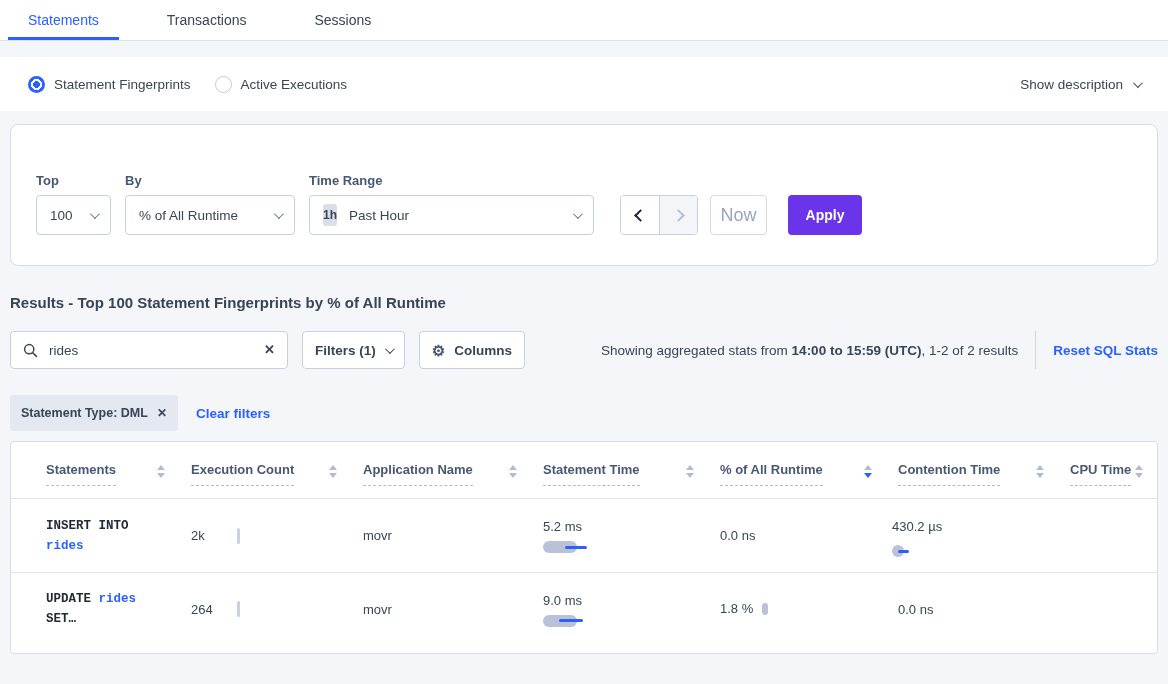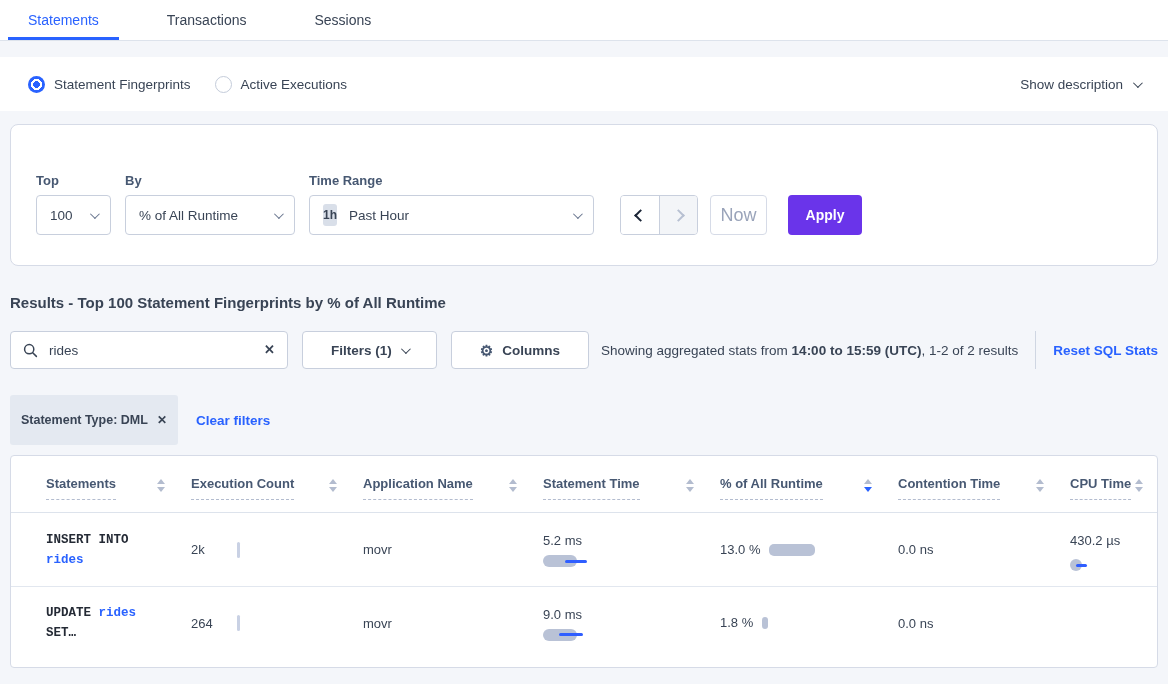--- a/index.html
+++ b/index.html
@@ -105,32 +105,32 @@
     border: 1px solid #c8cfdd; border-radius: 4px; display: flex; align-items: center;
   }
   .search-box input {
     border: none; outline: none; width: 100%; height: 100%; padding: 0 30px 0 38px;
     font-size: 13.5px; color: #394455; font-family: "Liberation Sans", sans-serif; background: transparent;
   }
   .search-ico { position: absolute; left: 12px; top: 11px; }
   .clear-x { position: absolute; right: 12px; top: 10px; font-size: 13px; color: #394455; cursor: pointer; font-weight: 700; }
   .btn-light {
     height: 38px; background: #fff; border: 1px solid #c8cfdd; border-radius: 4px;
-    display: flex; align-items: center; gap: 9px; padding: 0 28px;
+    display: flex; align-items: center; gap: 9px; padding: 0 12px;
     font-size: 13.5px; font-weight: 600; color: #394455; margin-left: 14px; cursor: pointer;
   }
   .gear { font-size: 15px; color: #475872; line-height: 1; }
   .stats-area { margin-left: auto; display: flex; align-items: center; font-size: 13.5px; color: #394455; }
   .stats-text b { font-weight: 700; }
   .vdivider { width: 1px; height: 38px; background: #cfd6e2; margin: 0 17px; }
   .reset-link { color: #2962ff; font-weight: 700; font-size: 13.5px; cursor: pointer; white-space: nowrap; }
   
   .chip-row { margin: 26px 10px 0; display: flex; align-items: center; }
   .chip {
-    background: #e4e9f1; border-radius: 3px; padding: 18px 11px; font-size: 12.5px; font-weight: 700;
+    background: #e4e9f1; border-radius: 3px; padding: 11px 11px; font-size: 12.5px; font-weight: 700;
     color: #394455; display: flex; align-items: center; gap: 9px;
   }
   .chip .x { font-size: 12px; cursor: pointer; }
   .clear-link { color: #2962ff; font-weight: 700; font-size: 13.5px; margin-left: 18px; cursor: pointer; }
   
   .table-card {
     margin: 10px 10px 0; background: #fff; border: 1px solid #d6dbe7; border-radius: 4px;
     padding: 0 0 8px 0; height: 213px; overflow: hidden;
   }
   .thead { display: flex; padding: 20px 0 0 35px; border-bottom: 1px solid #dde3ec; height: 57px; }
@@ -326,24 +326,20 @@
       <span class="vbar"></span>
     </div>
     <div class="td col-app">movr</div>
     <div class="td col-time">
       <div class="time-val">5.2 ms</div>
       <div class="hbar">
         <div class="hbar-fill" style="width: 34px;"></div>
         <div class="hbar-line" style="left: 22px; width: 22px;"></div>
       </div>
     </div>
-    <div class="td col-pct pct-cell">
-      <span class="pct-val">13.0 %</span>
-      <span class="pct-bar" style="width: 46px;"></span>
-    </div>
     <div class="td col-cont">0.0 ns</div>
     <div class="td col-cpu">
       <div class="cpu-val">430.2 µs</div>
       <div class="hbar">
         <div class="hbar-fill" style="width: 12px;"></div>
         <div class="hbar-line" style="left: 6px; width: 11px;"></div>
       </div>
     </div>
   </div>
 

